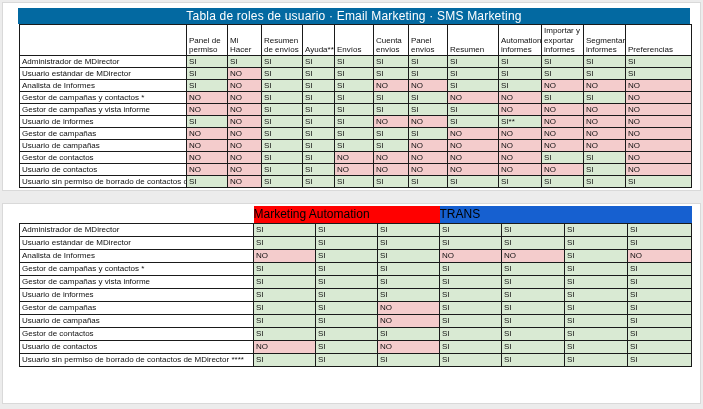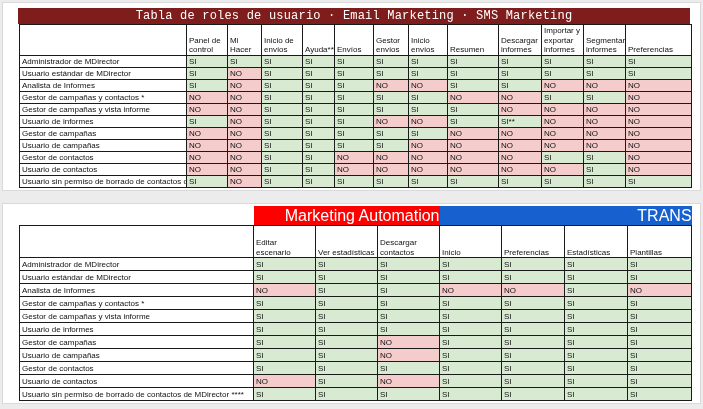--- a/index.html
+++ b/index.html
@@ -44,59 +44,59 @@
   #table1 tbody tr { height:12px; }
   #table2 tbody tr { height:13px; }
   .grid tbody td { vertical-align:middle; white-space:nowrap; }
 
   .grid td.rowlabel { background:#ffffff; }
   .grid td.yes { background:#d9ead3; }
   .grid td.no  { background:#f4cccc; }
 
   tr.banner-row { height:17px; }
   th.banner {
-    border:none; color:#ffffff; text-align:right;
-    font-size:16px; line-height:16px; vertical-align:middle !important;
+    border:none; color:#000000; text-align:left;
+    font-size:12px; line-height:16px; vertical-align:middle !important;
     padding:0;
   }
   .nb { border:none !important; background:transparent; }
 </style>
 </head>
 <body>
 
 <section class="panel panel1">
-  <div class="title-bar" style="background: #7f1d1d; font-family: Liberation Mono, monospace;">Tabla de roles de usuario · Email Marketing · SMS Marketing</div>
+  <div class="title-bar" style="background: #0369a1;">Tabla de roles de usuario · Email Marketing · SMS Marketing</div>
   <table class="grid" id="table1">
     <colgroup>
       <col style="width:167px">
         <col style="width:41px">
         <col style="width:34px">
       <col style="width:41px">
         <col style="width:32px">
         <col style="width:39px">
       <col style="width:35px">
         <col style="width:39px">
         <col style="width:51px">
       <col style="width:43px">
         <col style="width:42px">
         <col style="width:42px">
       <col style="width:66px">
     </colgroup>
     <thead>
         <tr class="header-row">
           <th></th>
-          <th>Panel de control</th>
+          <th>Panel de permiso</th>
           <th>Mi Hacer</th>
-          <th>Inicio de envíos</th>
+          <th>Resumen de envíos</th>
           <th>Ayuda***</th>
           <th>Envíos</th>
-          <th>Gestor envíos</th>
-          <th>Inicio envíos</th>
+          <th>Cuenta envíos</th>
+          <th>Panel envíos</th>
           <th>Resumen</th>
-          <th>Descargar informes</th>
+          <th>Automation informes</th>
           <th>Importar y exportar informes</th>
           <th>Segmentar informes</th>
           <th>Preferencias</th>
         </tr>
       </thead>
     <tbody>
         <tr>
           <td class="rowlabel">Administrador de MDirector</td>
           <td class="yes" style="background: rgb(217, 234, 211);">SI</td>
           <td class="yes" style="background: rgb(217, 234, 211);">SI</td>
@@ -276,30 +276,20 @@
         <col style="width:63px">
       <col style="width:63px">
         <col style="width:64px">
     </colgroup>
     <thead>
         <tr class="banner-row">
           <td class="nb"></td>
           <th colspan="3" class="banner" style="background: rgb(255, 0, 0);">Marketing Automation</th>
           <th colspan="4" class="banner" style="background: rgb(22, 96, 208);">TRANS</th>
         </tr>
-        <tr class="header-row">
-          <th></th>
-          <th>Editar escenario</th>
-          <th>Ver estadísticas</th>
-          <th>Descargar contactos</th>
-          <th>Inicio</th>
-          <th>Preferencias</th>
-          <th>Estadísticas</th>
-          <th>Plantillas</th>
-        </tr>
       </thead>
     <tbody>
         <tr>
           <td class="rowlabel">Administrador de MDirector</td>
           <td class="yes" style="background: rgb(217, 234, 211);">SI</td>
           <td class="yes" style="background: rgb(217, 234, 211);">SI</td>
           <td class="yes" style="background: rgb(217, 234, 211);">SI</td>
           <td class="yes" style="background: rgb(217, 234, 211);">SI</td>
           <td class="yes" style="background: rgb(217, 234, 211);">SI</td>
           <td class="yes" style="background: rgb(217, 234, 211);">SI</td>

